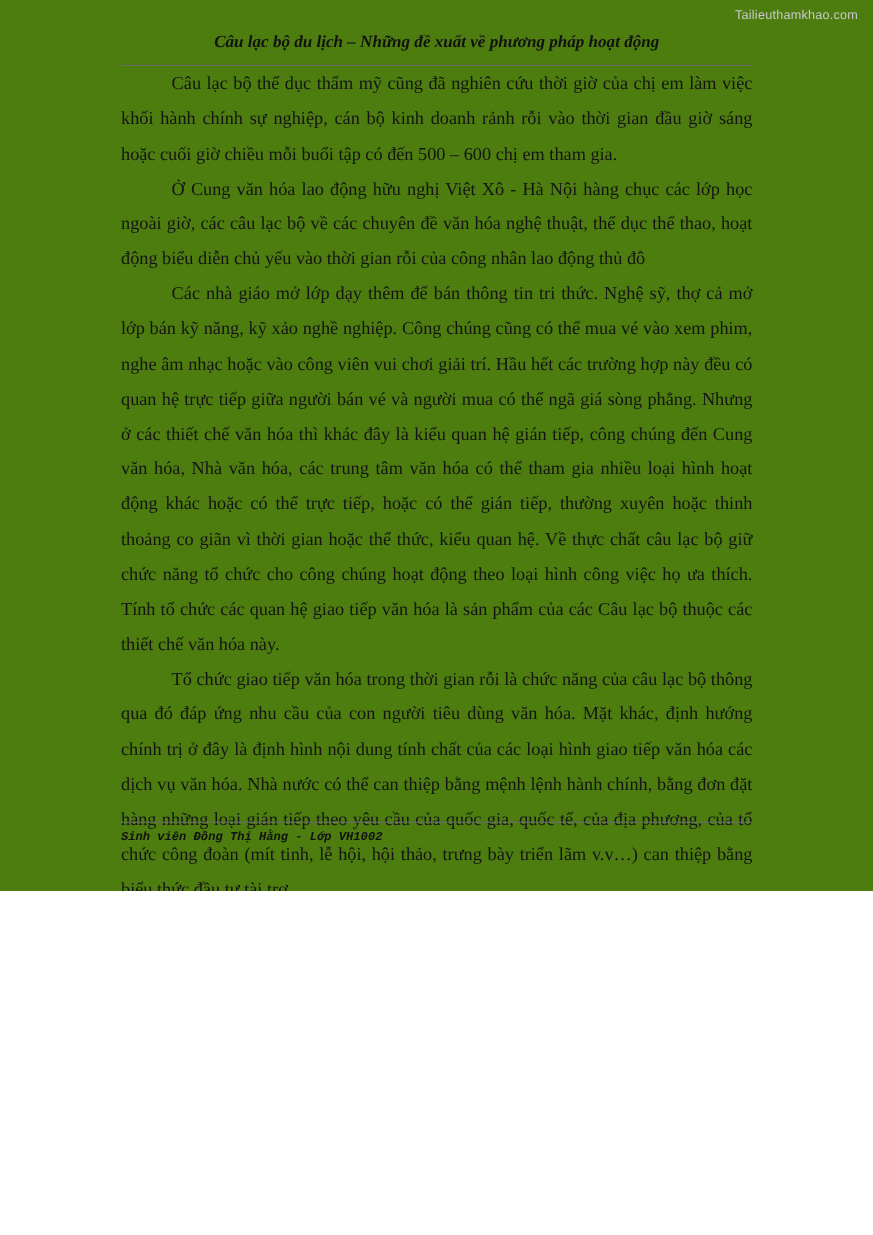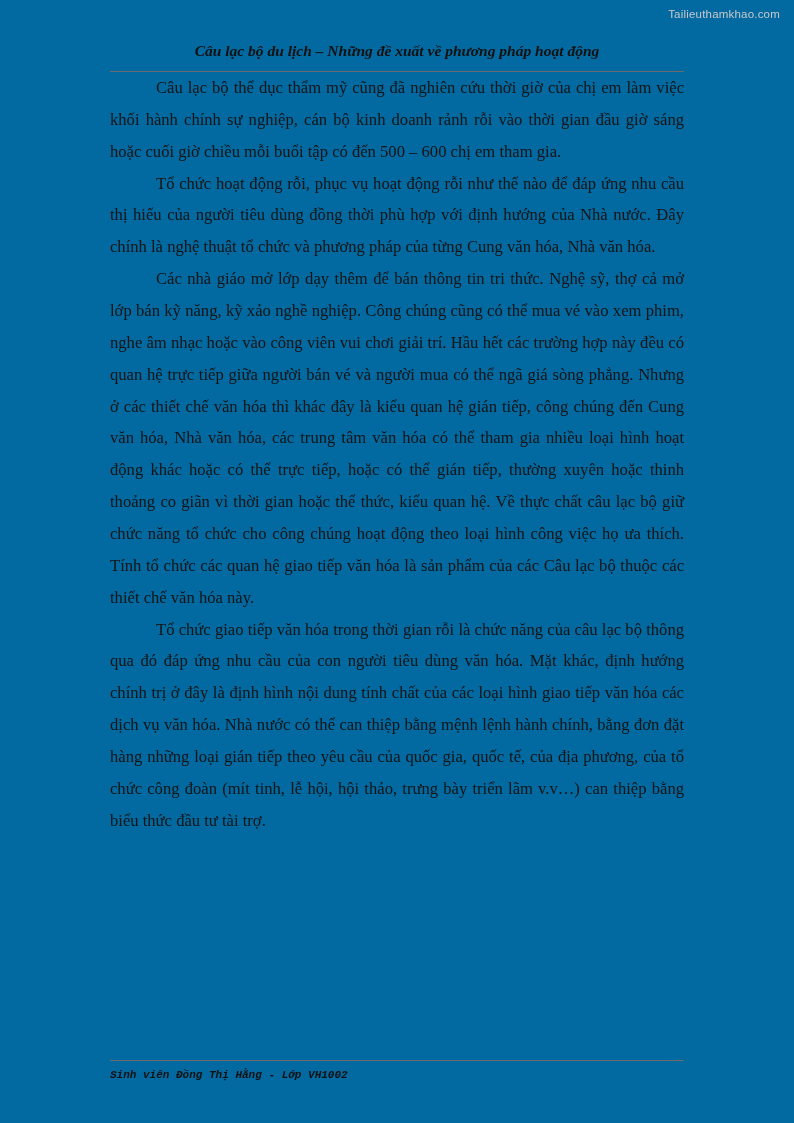--- a/index.html
+++ b/index.html
@@ -3,41 +3,41 @@
 <meta charset="utf-8">
 <style>
   html, body {
     margin: 0;
     padding: 0;
     background: #ffffff;
   }
   .page {
     position: relative;
     width: 794px;
-    height: 1123px;
-    background: #0369a1;
+    height: 810px;
+    background: #4d7c0f;
     box-sizing: border-box;
     font-family: "Liberation Serif", "DejaVu Serif", serif;
     color: #1a1a1a;
     overflow: hidden;
   }
   .watermark {
     position: absolute;
     top: 8px;
     right: 14px;
     font-family: "Liberation Sans", sans-serif;
     font-size: 11.5px;
     color: #c9c9c9;
     letter-spacing: 0.2px;
   }
   .content {
     position: absolute;
     left: 110px;
     right: 110px;
-    top: 40px;
+    top: 28px;
   }
   .header {
     text-align: center;
     font-style: italic;
     font-weight: bold;
     font-size: 15.5px;
     line-height: 1.42;
     color: #111;
   }
   .header .line2 {
@@ -90,21 +90,21 @@
   <div class="content">
 
     <div class="header">
       <span>Câu lạc bộ du lịch – Những đề xuất về phương pháp hoạt động</span>
     </div>
 
     <hr class="rule">
 
     <div class="body-text">
       <p>Câu lạc bộ thể dục thẩm mỹ cũng đã nghiên cứu thời giờ của chị em làm việc khối hành chính sự nghiệp, cán bộ kinh doanh rảnh rỗi vào thời gian đầu giờ sáng hoặc cuối giờ chiều mỗi buổi tập có đến 500 – 600 chị em tham gia.</p>
-      <p>Tổ chức hoạt động rỗi, phục vụ hoạt động rỗi như thế nào để đáp ứng nhu cầu thị hiếu của người tiêu dùng đồng thời phù hợp với định hướng của Nhà nước. Đây chính là nghệ thuật tổ chức và phương pháp của từng Cung văn hóa, Nhà văn hóa.</p>
+      <p>Ở Cung văn hóa lao động hữu nghị Việt Xô - Hà Nội hàng chục các lớp học ngoài giờ, các câu lạc bộ về các chuyên đề văn hóa nghệ thuật, thể dục thể thao, hoạt động biểu diễn chủ yếu vào thời gian rỗi của công nhân lao động thủ đô</p>
       <p>Các nhà giáo mở lớp dạy thêm để bán thông tin tri thức. Nghệ sỹ, thợ cả mở lớp bán kỹ năng, kỹ xảo nghề nghiệp. Công chúng cũng có thể mua vé vào xem phim, nghe âm nhạc hoặc vào công viên vui chơi giải trí. Hầu hết các trường hợp này đều có quan hệ trực tiếp giữa người bán vé và người mua có thể ngã giá sòng phẳng. Nhưng ở các thiết chế văn hóa thì khác đây là kiểu quan hệ gián tiếp, công chúng đến Cung văn hóa, Nhà văn hóa, các trung tâm văn hóa có thể tham gia nhiều loại hình hoạt động khác hoặc có thể trực tiếp, hoặc có thể gián tiếp, thường xuyên hoặc thinh thoảng co giãn vì thời gian  hoặc thể thức, kiểu quan hệ. Về thực chất câu lạc bộ giữ chức năng tổ chức cho công chúng hoạt động theo loại hình công việc họ ưa thích. Tính tổ chức các quan hệ giao tiếp văn hóa là sản phẩm của các Câu lạc bộ thuộc các thiết chế văn hóa này.</p>
       <p>Tổ chức giao tiếp văn hóa trong thời gian rỗi là chức năng của câu lạc bộ thông qua đó đáp ứng nhu cầu của con người tiêu dùng văn hóa. Mặt khác, định hướng chính trị ở đây là định hình nội dung tính chất của các loại hình giao tiếp văn hóa các dịch vụ văn hóa. Nhà nước có thể can thiệp bằng mệnh lệnh hành chính, bằng đơn đặt hàng những loại gián tiếp theo yêu cầu của quốc gia, quốc tế, của địa phương, của tổ chức công đoàn (mít tinh, lễ hội, hội thảo, trưng bày triển lãm v.v…) can thiệp bằng biểu thức đầu tư tài trợ.</p>
     </div>
 
   </div>
 
   <div class="footer-wrap">
     <hr class="footer-rule">
     <div class="footer-text">Sinh viên Đồng Thị Hằng - Lớp VH1002</div>
   </div>

